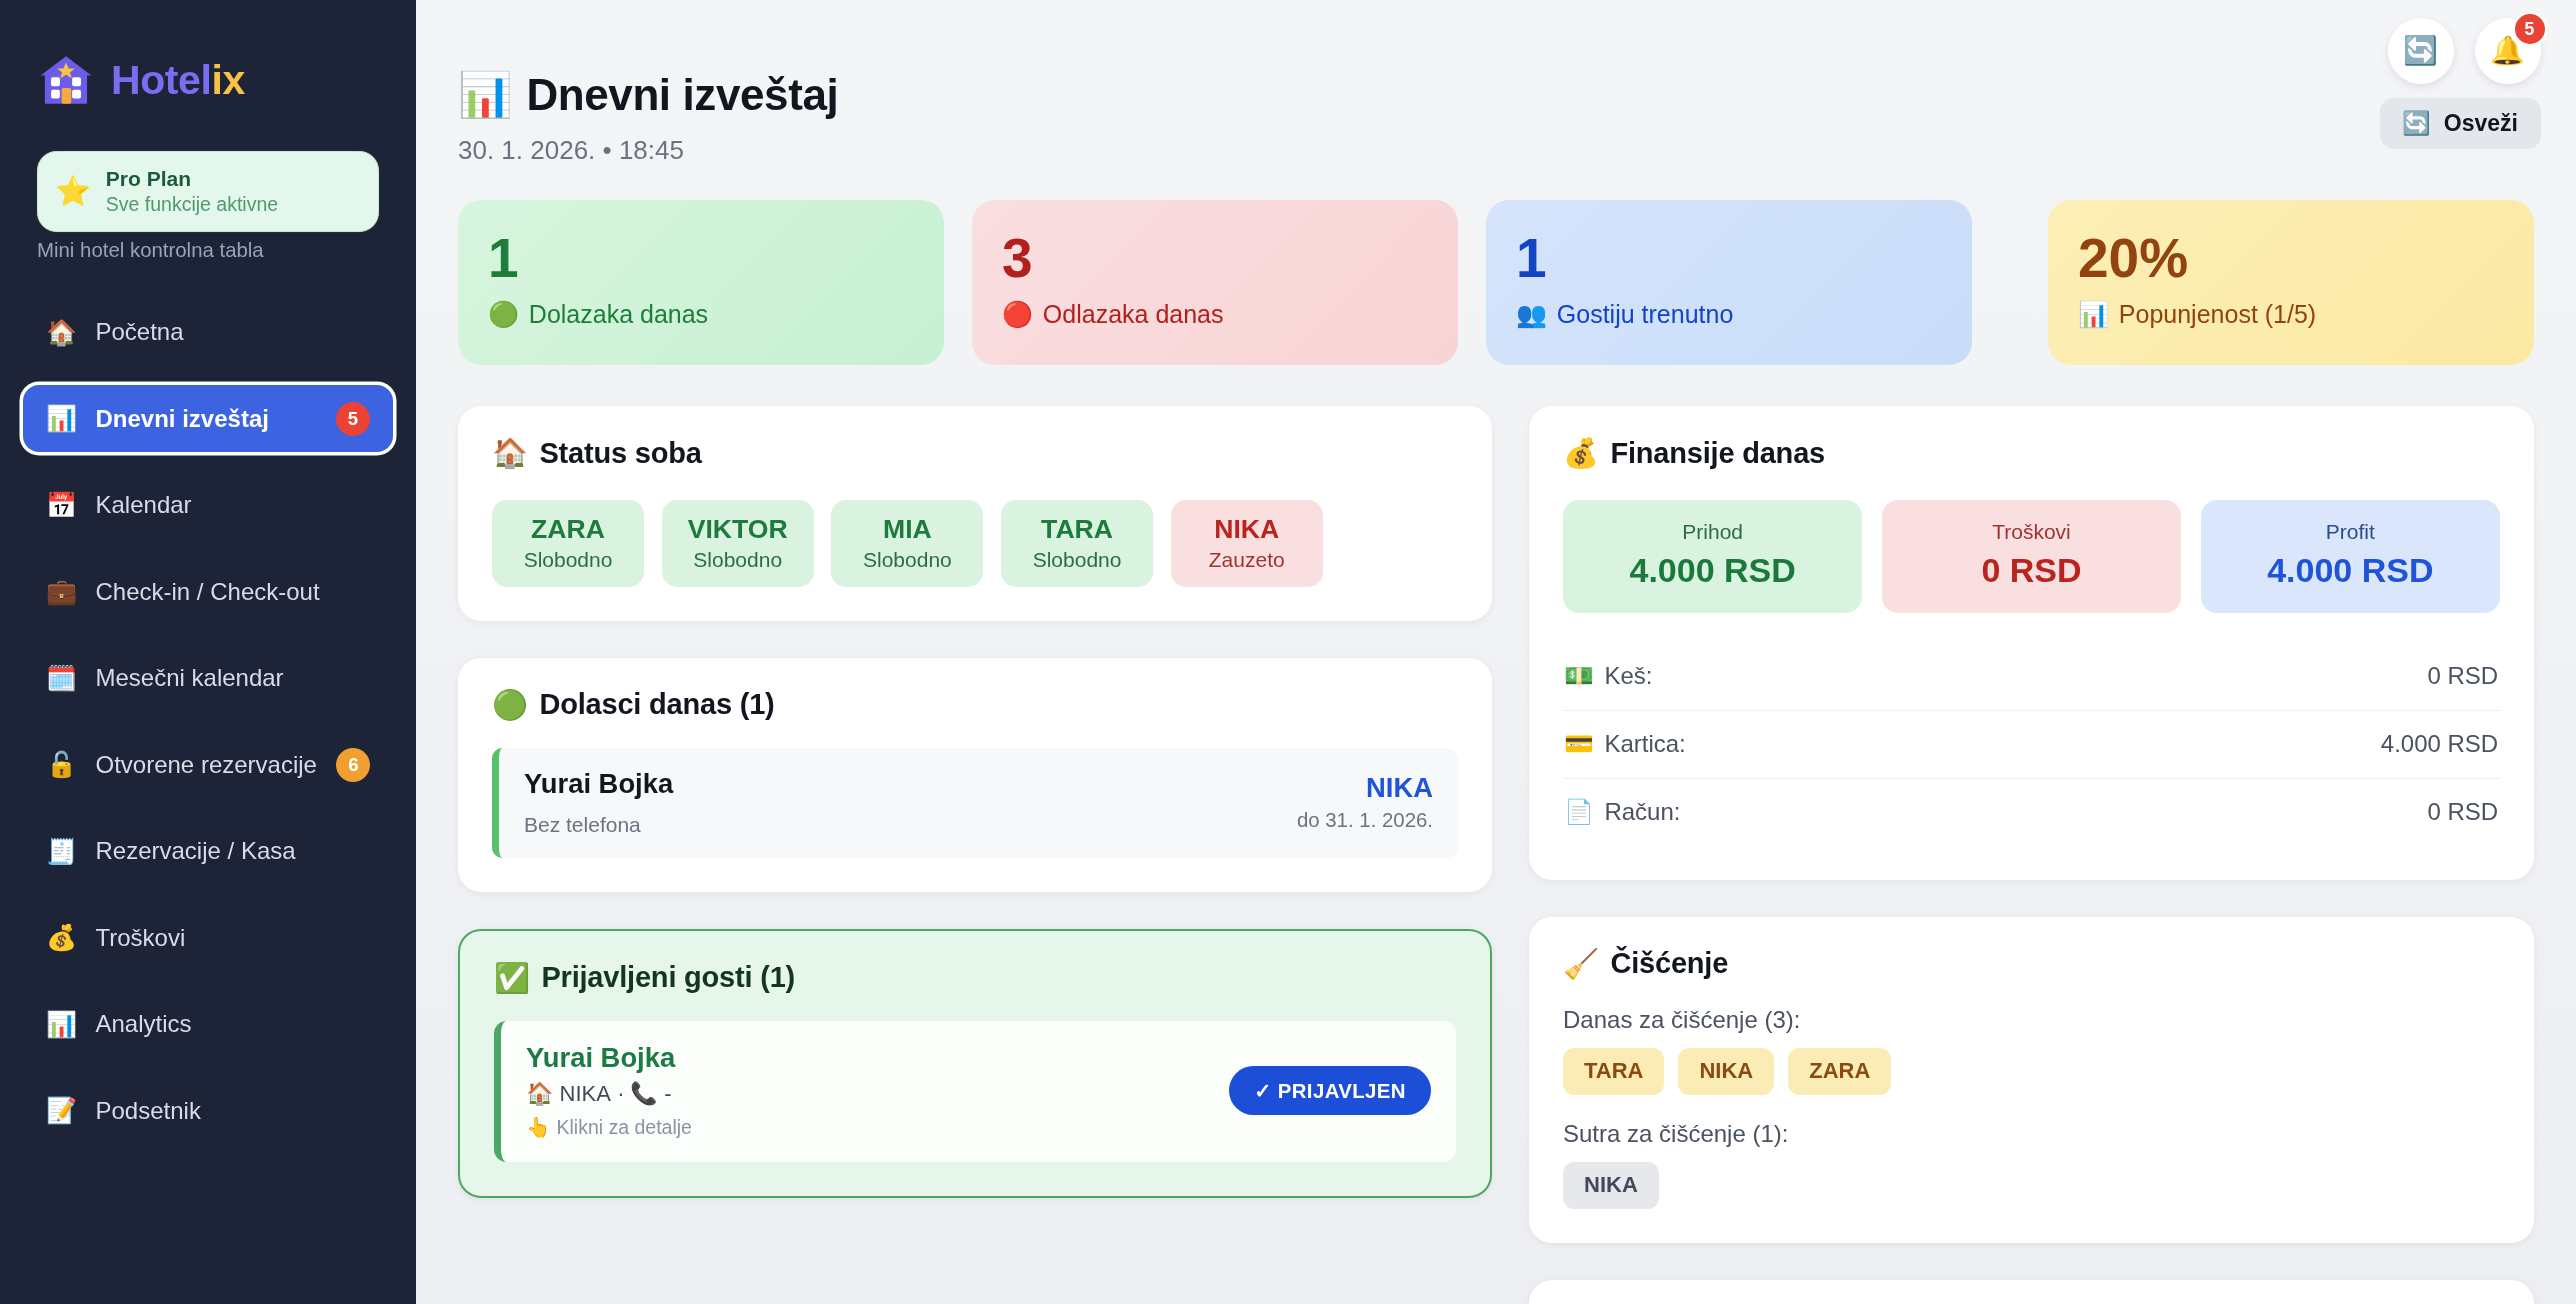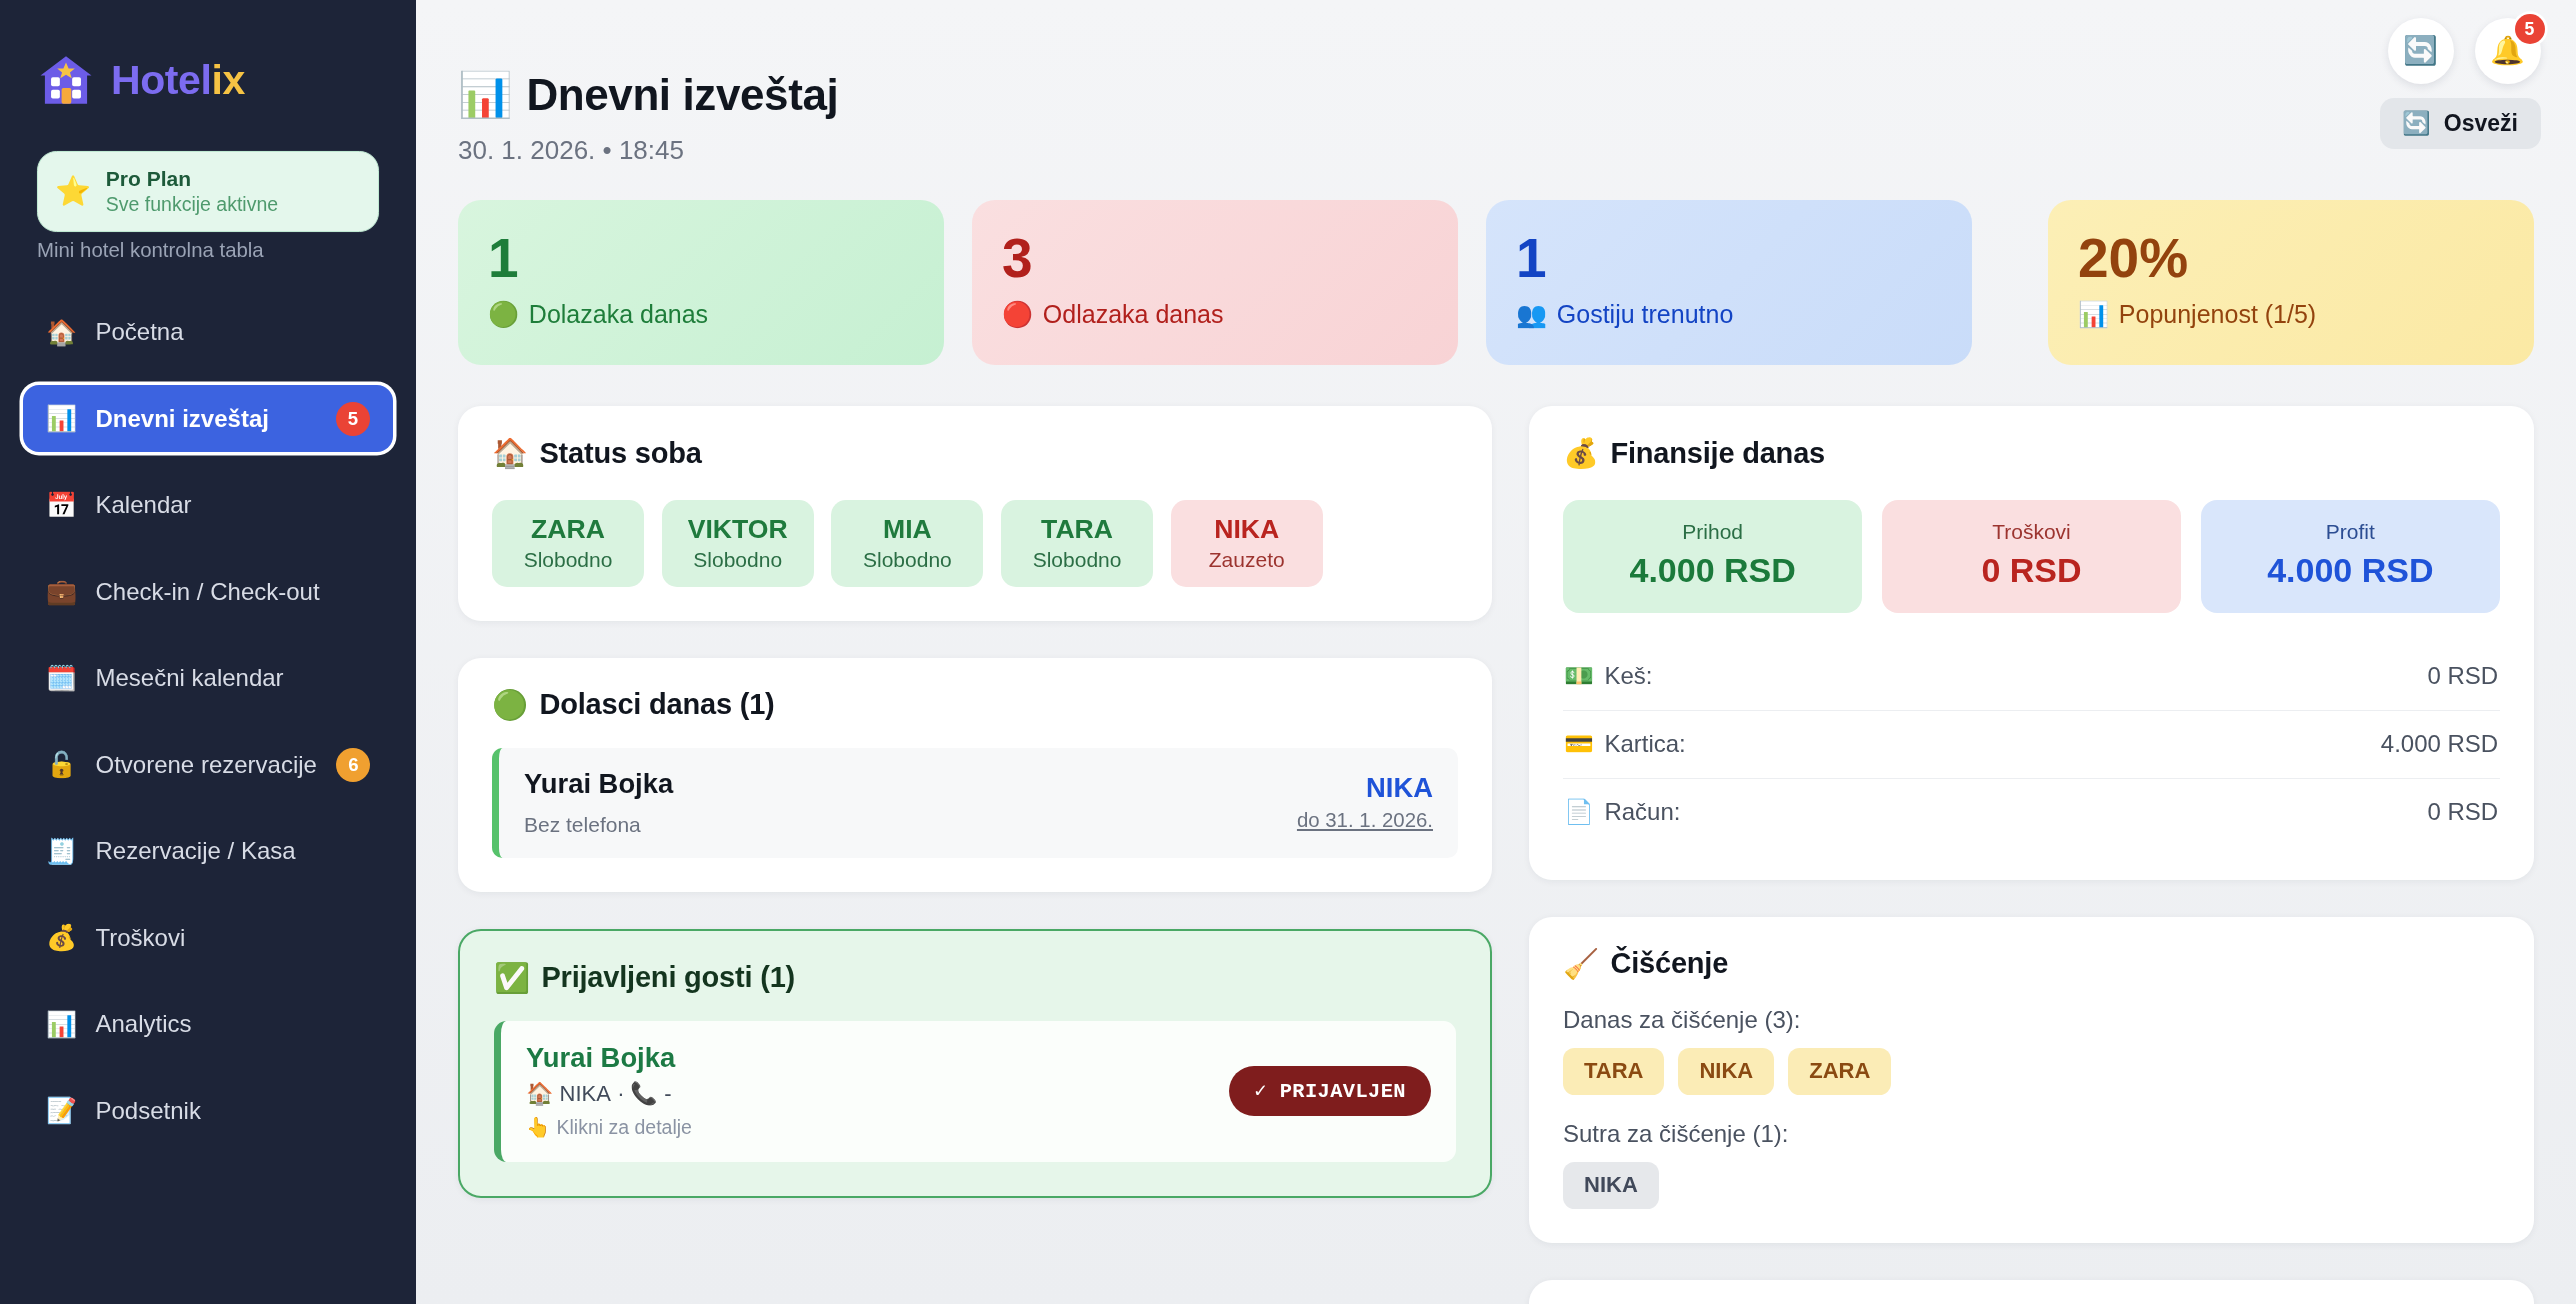--- a/index.html
+++ b/index.html
@@ -190,45 +190,44 @@
     background: #f7f8f9;
     border-left: 7px solid #56c26b;
     border-radius: 10.6px;
     padding: 19.5px 25px 21px 25px;
     display: flex; align-items: center; justify-content: space-between;
   }
   .arr-name { font-size: 27.4px; font-weight: bold; color: #11161f; }
   .arr-phone { font-size: 21px; color: #6b7280; margin-top: 13px; }
   .arr-right { text-align: right; }
   .arr-room { font-size: 27.4px; font-weight: bold; color: #1f53d8; }
-  .arr-until { font-size: 20.4px; color: #6b7280; margin-top: 5.3px; text-decoration: underline; }
+  .arr-until { font-size: 20.4px; color: #6b7280; margin-top: 5.3px; }
 
   
   .card.checked {
     background: #e6f6ea;
     border: 2.7px solid #4aa865;
   }
   .card.checked .card-title { color: #14351f; }
   .ci-row {
     margin-top: 26.6px;
     background: #fbfefb;
     border-left: 7px solid #4aa865;
     border-radius: 12.4px;
     padding: 21px 25px 23px 25px;
     display: flex; align-items: center; justify-content: space-between;
   }
   .ci-name { font-size: 27.4px; font-weight: bold; color: #1c7a44; }
   .ci-meta { font-size: 22px; color: #414b5a; margin-top: 7px; display: flex; align-items: center; gap: 6.2px; }
   .ci-hint { font-size: 19.5px; color: #8a93a3; margin-top: 8.9px; display: flex; align-items: center; gap: 6.2px; }
   .pill-checked {
-    background: #7f1d1d; color: #ffffff;
+    background: #1d4ed8; color: #ffffff;
     border-radius: 25px; padding: 12.4px 25px;
     font-size: 20.4px; font-weight: bold; letter-spacing: 0.4px;
     white-space: nowrap;
-    font-family: Liberation Mono, monospace;
   }
 
   
   .fin-tiles { display: flex; gap: 19.5px; margin-top: 30px; }
   .fin-tile {
     flex: 1; border-radius: 16px;
     padding: 19.5px 8.9px 23px 8.9px; text-align: center;
   }
   .fin-lbl { font-size: 21px; }
   .fin-val { font-size: 34px; font-weight: bold; margin-top: 7px; }

